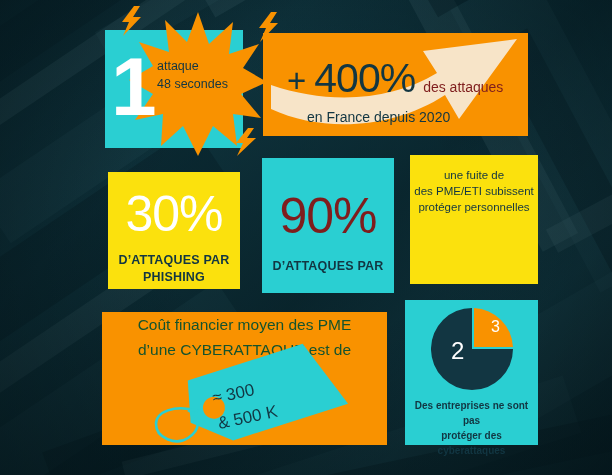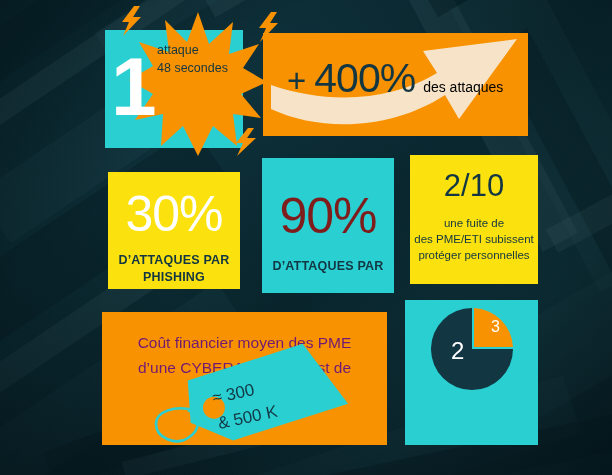--- a/index.html
+++ b/index.html
@@ -42,34 +42,34 @@
   .burst{
     position:absolute;left:24px;top:-22px;width:138px;height:152px;
     pointer-events:none;
   }
   #card-attaque .bignum{
     position:absolute;left:6px;top:22px;
     font-size:82px;line-height:70px;font-weight:700;color:#ffffff;
     letter-spacing:-3px;
   }
   #card-attaque .lines{
-    position:absolute;left:52px;top:12px;width:86px;
+    position:absolute;left:52px;top:28px;width:86px;
     font-size:12.5px;line-height:17.5px;color:#123642;
   }
 
   
   #card-400{left:263px;top:33px;width:265px;height:103px;}
   #card-400 .arrowwrap{position:absolute;inset:0;overflow:hidden;}
   #card-400 .row1{
     position:absolute;left:24px;top:22px;
     display:flex;align-items:baseline;gap:8px;
   }
   #card-400 .plus{font-size:33px;color:#123642;font-weight:400;}
   #card-400 .pct{font-size:41px;color:#123642;letter-spacing:-1px;text-align:center;}
-  #card-400 .sub{font-size:14px;color:#000000;text-align:center;}
+  #card-400 .sub{font-size:14px;color:#7f1d1d;text-align:center;}
   #card-400 .row2{
     position:absolute;left:44px;top:76px;font-size:14px;color:#123642;
   }
 
   
   #card-30{left:108px;top:172px;width:132px;height:117px;text-align:center;}
   #card-30 .big{
     margin-top:16px;font-size:50px;line-height:52px;color:#ffffff;letter-spacing:-1px;
   }
   #card-30 .cap{
@@ -88,22 +88,22 @@
   }
 
   
   #card-210{left:410px;top:155px;width:128px;height:129px;text-align:center;}
   #card-210 .big{margin-top:14px;font-size:31px;line-height:34px;color:#123642;}
   #card-210 .cap{margin-top:12px;font-size:11.5px;line-height:16px;color:#123642;}
 
   
   #card-cout{left:102px;top:312px;width:285px;height:133px;overflow:hidden;}
   #card-cout .t1{
-    position:absolute;left:0;right:0;top:18px;text-align:center;
-    font-size:15.5px;line-height:25px;color:#701a75;
+    position:absolute;left:0;right:0;top:0;text-align:center;
+    font-size:15.5px;line-height:25px;color:#14532d;
   }
   #card-cout .tagwrap{position:absolute;left:0;top:0;width:285px;height:133px;}
   #card-cout .tagtext{
     position:absolute;left:108px;top:74px;width:130px;
     transform:rotate(-12deg);transform-origin:left top;
     font-size:17px;line-height:26px;color:#123642;
   }
 
   
   #card-pie{left:405px;top:300px;width:133px;height:145px;}
@@ -172,39 +172,39 @@
     <div class="arrowwrap">
       <svg width="265" height="103" viewBox="0 0 265 103">
         <path fill="#F7E4C8" d="M8,76 C60,100 130,96 182,62 L196,86 L254,6 L160,18 L174,40 C128,68 66,72 8,52 Z"></path>
       </svg>
     </div>
     <div class="row1">
       <span class="plus">+</span>
       <span class="pct">400%</span>
       <span class="sub">des attaques</span>
     </div>
+    <div class="row2">en France depuis 2020</div>
   </div>
 
   <div class="card yellow" id="card-30">
     <div class="big">30%</div>
     <div class="cap">
       <div>D’ATTAQUES PAR</div>
       <div>PHISHING</div>
     </div>
   </div>
 
   <div class="card teal" id="card-90">
     <div class="big">90%</div>
     <div class="cap">
       <div>D’ATTAQUES PAR</div>
     </div>
   </div>
 
   <div class="card yellow" id="card-210">
-    <div class="big">2/10</div>
     <div class="cap">
       <div>une fuite de</div>
       <div>des PME/ETI subissent</div>
       <div>protéger personnelles</div>
     </div>
   </div>
 
   <div class="card orange" id="card-cout">
     <div class="t1">
       <div>Coût financier moyen des PME</div>
@@ -225,15 +225,19 @@
     </div>
   </div>
 
   <div class="card teal" id="card-pie">
     <svg class="pie" viewBox="0 0 82 82">
       <path fill="#123642" d="M41,41 L41,0 A41,41 0 1 0 41,82 A41,41 0 0 0 82,41 L41,41 Z"></path>
       <path fill="#F99200" d="M43,39 L43,0 A41,41 0 0 1 82,39 Z"></path>
     </svg>
     <div class="lbl2">2</div>
     <div class="lbl3">3</div>
+    <div class="cap">
+      <div>Des entreprises ne sont pas</div>
+      <div>protéger des cyberattaques</div>
+    </div>
   </div>
 
 </div>
 
 </body></html>

